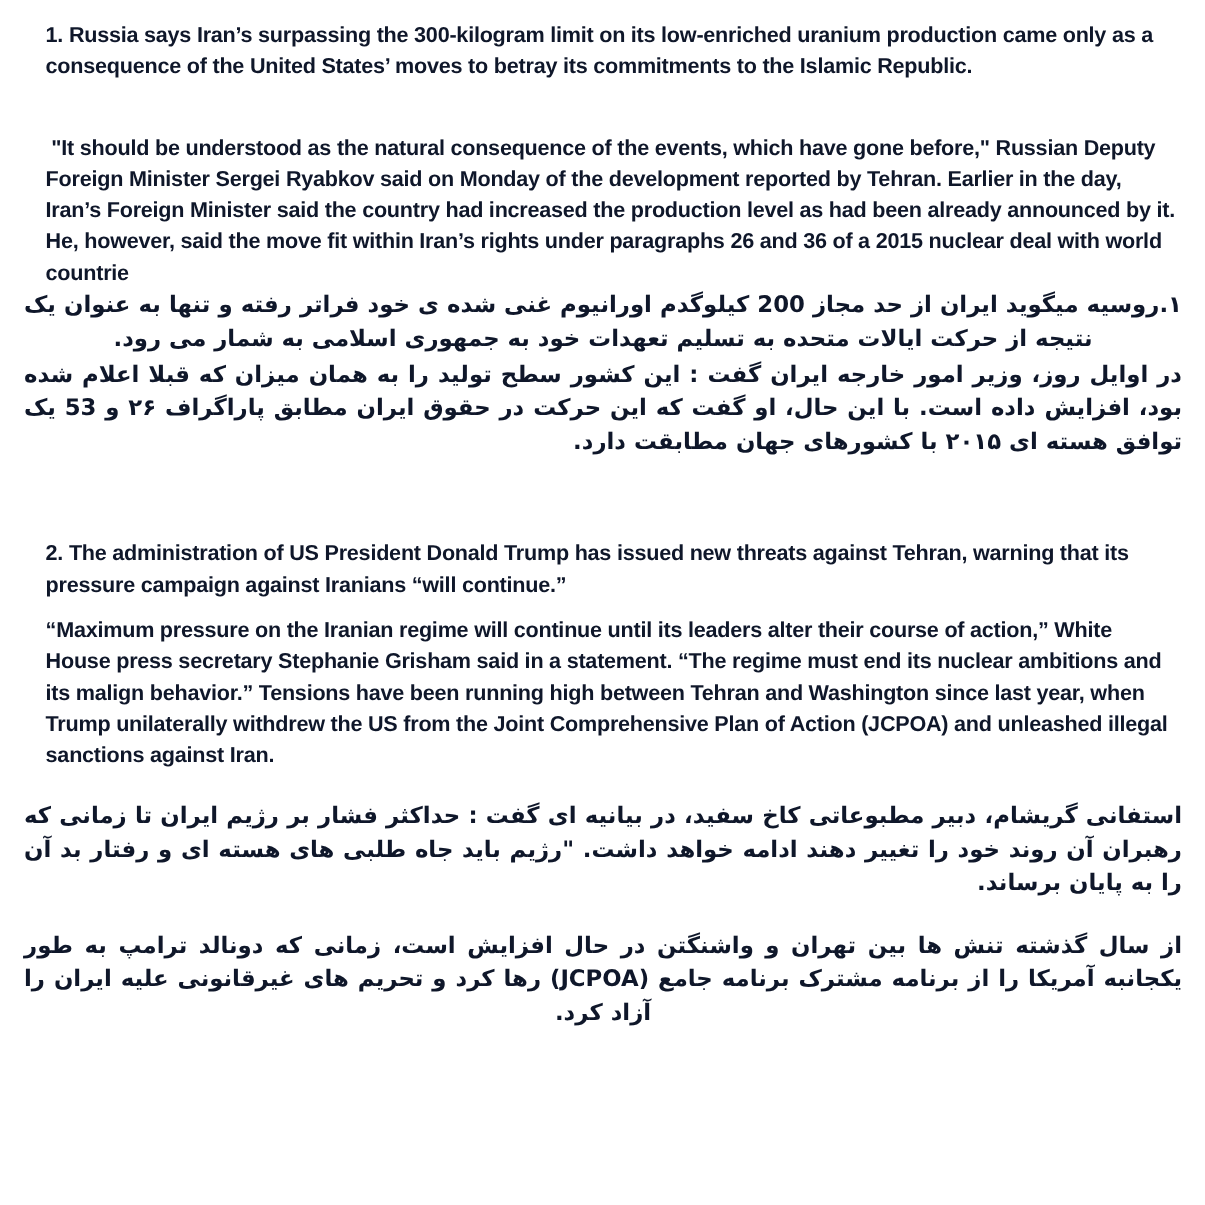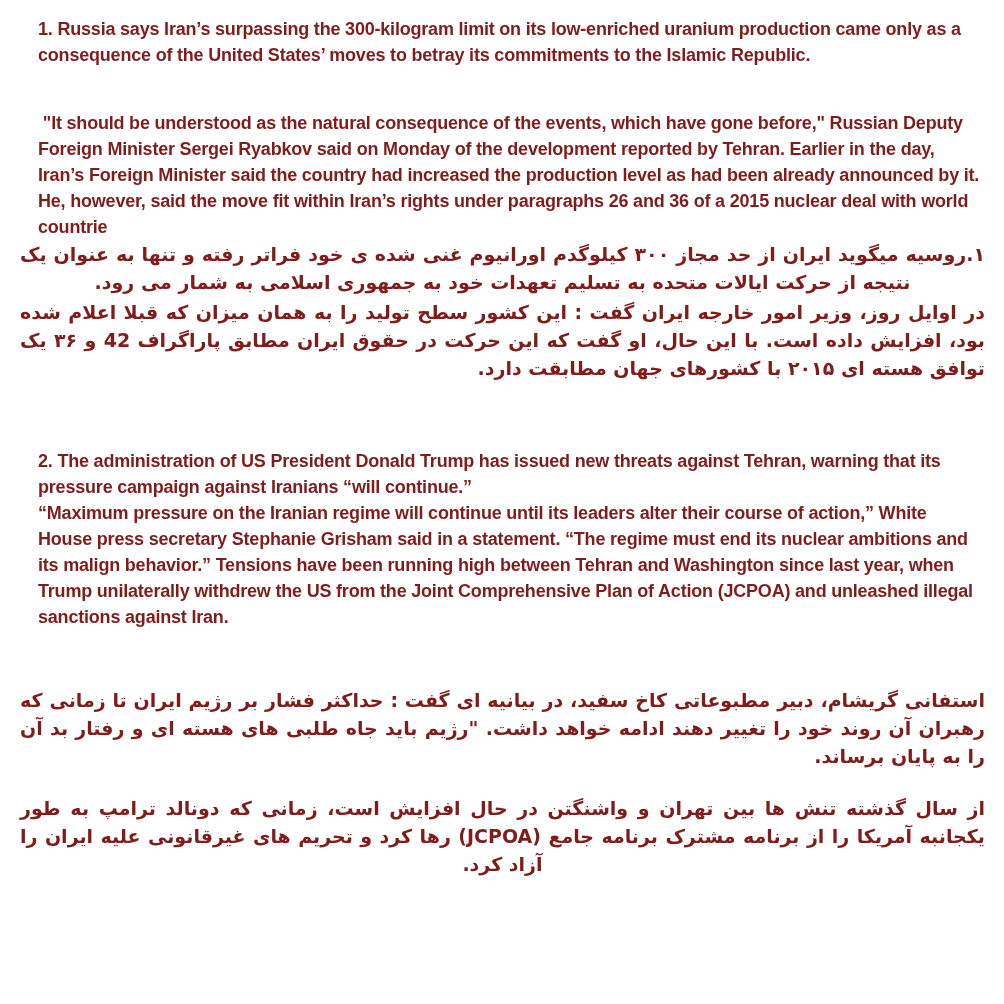--- a/index.html
+++ b/index.html
@@ -12,21 +12,21 @@
     height: 1004px;
     overflow: hidden;
   }
   .page {
     box-sizing: border-box;
     width: 1004px;
     height: 1004px;
     padding: 16px 19px 0 20px;
     background: #ffffff;
   }
-  p { margin: 0; color: #7f1d1d; }
+  p { margin: 0; color: #0f172a; }
   .en {
     font-family: "Liberation Sans", "DejaVu Sans", sans-serif;
     font-weight: 700;
     font-size: 18px;
     line-height: 26px;
     letter-spacing: -0.2px;
     text-align: left;
     direction: ltr;
     padding-left: 18px;
     padding-right: 4px;
@@ -40,40 +40,40 @@
     text-align: justify;
     unicode-bidi: plaintext;
   }
   .last-center { text-align-last: center; }
   .last-right  { text-align-last: right; }
   #en1 { margin-bottom: 42px; }
   #en2 { margin-bottom: 0; }
   #fa1 { margin-bottom: 2px; }
   #fa2 { margin-bottom: 2px; }
   #fa3 { margin-bottom: 66px; }
-  #en3 { }
-  #en4 { margin-bottom: 56px; }
+  #en3 { margin-bottom: 12px; }
+  #en4 { margin-bottom: 24px; }
   #fa4 { margin-bottom: 44px; }
   #fa5 { margin-bottom: 24px; }
   #fa6 { margin-bottom: 0; }
 </style>
 </head>
 <body>
 
 <div class="page">
 
   <section>
     <p id="en1" class="en">1. Russia says Iran’s surpassing the 300-kilogram limit on its low-enriched uranium production came only as a consequence of the United States’ moves to betray its commitments to the Islamic Republic.</p>
 
     <p id="en2" class="en">&nbsp;"It should be understood as the natural consequence of the events, which have gone before," Russian Deputy Foreign Minister Sergei Ryabkov said on Monday of the development reported by Tehran. Earlier in the day, Iran’s Foreign Minister said the country had increased the production level as had been already announced by it. He, however, said the move fit within Iran’s rights under paragraphs 26 and 36 of a 2015 nuclear deal with world countrie</p>
 
-    <p id="fa1" class="fa last-center" dir="rtl" lang="fa">۱.روسیه میگوید ایران از حد مجاز ۳۰۰ کیلوگدم اورانیوم غنی شده ی خود فراتر رفته و تنها به عنوان یک نتیجه از حرکت ایالات متحده به تسلیم تعهدات خود به جمهوری اسلامی به شمار می رود.</p>
+    <p id="fa1" class="fa last-center" dir="rtl" lang="fa">۱.روسیه میگوید ایران از حد مجاز 200 کیلوگدم اورانیوم غنی شده ی خود فراتر رفته و تنها به عنوان یک نتیجه از حرکت ایالات متحده به تسلیم تعهدات خود به جمهوری اسلامی به شمار می رود.</p>
 
 
-    <p id="fa3" class="fa last-right" dir="rtl" lang="fa">در اوایل روز، وزیر امور خارجه ایران گفت : این کشور سطح تولید را به همان میزان که قبلا اعلام شده بود، افزایش داده است. با این حال، او گفت که این حرکت در حقوق ایران مطابق پاراگراف 42 و ۳۶ یک توافق هسته ای ۲۰۱۵ با کشورهای جهان مطابقت دارد.</p>
+    <p id="fa3" class="fa last-right" dir="rtl" lang="fa">در اوایل روز، وزیر امور خارجه ایران گفت : این کشور سطح تولید را به همان میزان که قبلا اعلام شده بود، افزایش داده است. با این حال، او گفت که این حرکت در حقوق ایران مطابق پاراگراف ۲۶ و 53 یک توافق هسته ای ۲۰۱۵ با کشورهای جهان مطابقت دارد.</p>
   </section>
 
   <section>
     <p id="en3" class="en">2. The administration of US President Donald Trump has issued new threats against Tehran, warning that its pressure campaign against Iranians “will continue.”</p>
 
     <p id="en4" class="en">“Maximum pressure on the Iranian regime will continue until its leaders alter their course of action,” White House press secretary Stephanie Grisham said in a statement. “The regime must end its nuclear ambitions and its malign behavior.” Tensions have been running high between Tehran and Washington since last year, when Trump unilaterally withdrew the US from the Joint Comprehensive Plan of Action (JCPOA) and unleashed illegal sanctions against Iran.</p>
 
 
     <p id="fa5" class="fa last-right" dir="rtl" lang="fa">استفانی گریشام، دبیر مطبوعاتی کاخ سفید، در بیانیه ای گفت : حداکثر فشار بر رژیم ایران تا زمانی که رهبران آن روند خود را تغییر دهند ادامه خواهد داشت. "رژیم باید جاه طلبی های هسته ای و رفتار بد آن را به پایان برساند.</p>
 

